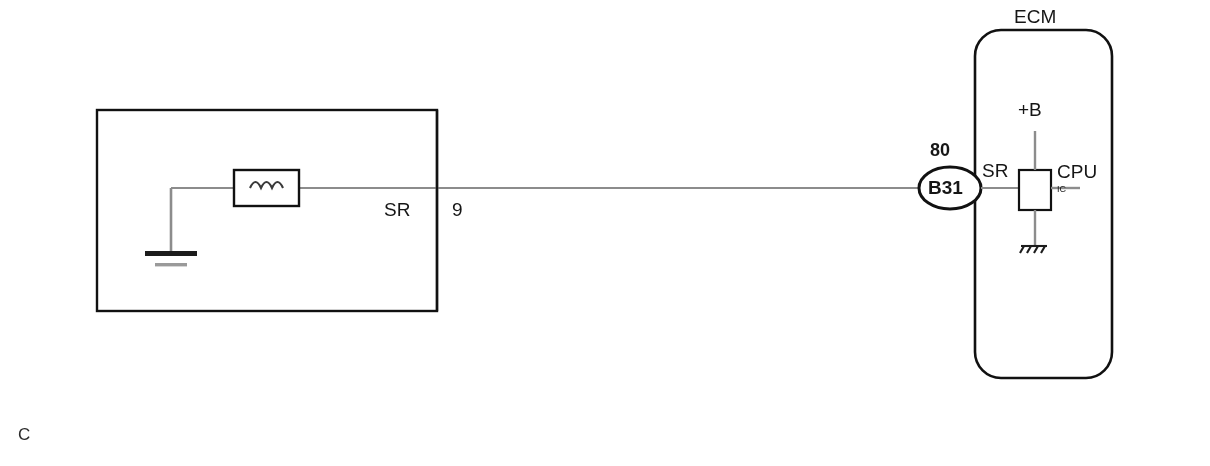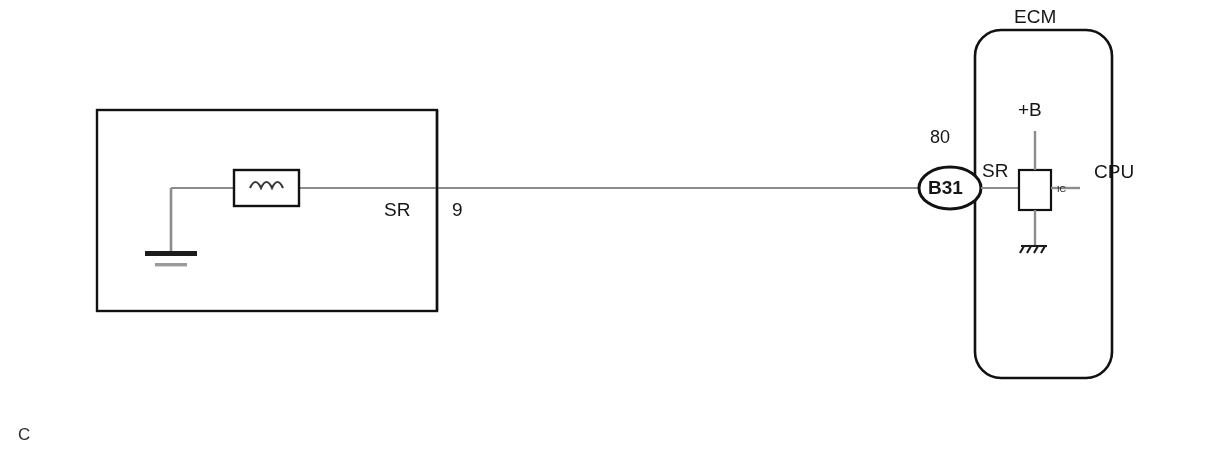--- a/index.html
+++ b/index.html
@@ -105,27 +105,27 @@
 
   </svg>
 
 
   <div class="lbl lbl-pin" style="left:384px; top:200px;">SR</div>
 
   <div class="lbl lbl-pin" style="left:452px; top:200px;">9</div>
 
   <div class="lbl lbl-ecm" style="left:1014px; top:7px;">ECM</div>
 
-  <div class="lbl lbl-small" style="left:930px; top:128px;">80</div>
+  <div class="lbl lbl-small" style="left:930px; top:141px;font-weight:bold;">80</div>
 
   <div class="lbl lbl-conn" style="left:928px; top:178px;">B31</div>
 
   <div class="lbl lbl-pin" style="left:982px; top:161px;">SR</div>
 
   <div class="lbl lbl-pin" style="left:1018px; top:100px;">+B</div>
 
-  <div class="lbl lbl-pin" style="left:1057px; top:162px;margin-left:37px;">CPU</div>
+  <div class="lbl lbl-pin" style="left:1057px; top:162px;">CPU</div>
 
   <div class="lbl lbl-ic" style="left:1028px; top:185px;padding-left:29px;">IC</div>
 
   <div class="lbl lbl-corner" style="left:18px; top:426px;">C</div>
 
 </div>
 
 </body></html>

